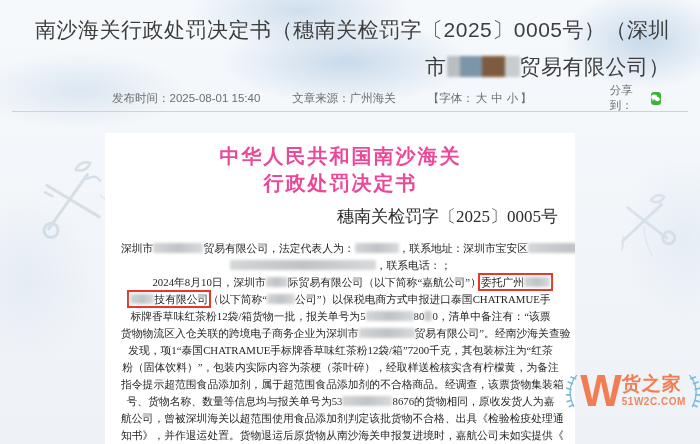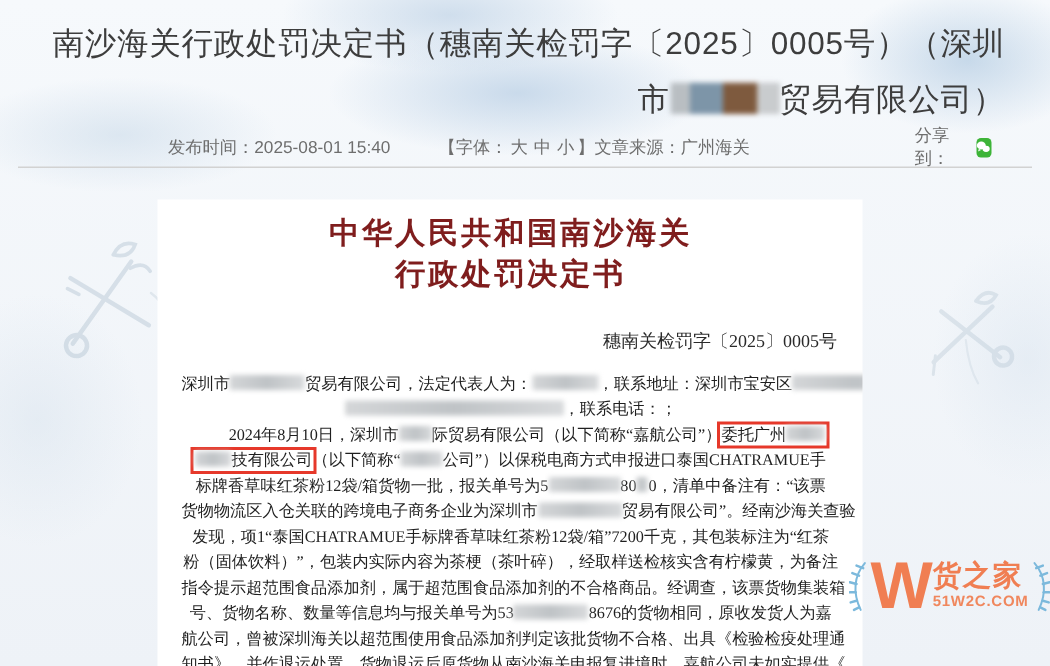--- a/index.html
+++ b/index.html
@@ -44,25 +44,25 @@
   .emblem-left{ left:24px; top:158px; transform:rotate(-18deg); }
   .emblem-right{ left:608px; top:192px; transform:rotate(-12deg); opacity:.30; }
 
   
   .paper{
     position:absolute; left:105px; top:133px; width:470px; height:311px;
     background:#ffffff; padding:10px 15px 0 16px; overflow:hidden;
   }
   .doc-org, .doc-title{
     text-align:center; font-family:"Liberation Serif", serif; font-weight:bold;
-    font-size:20px; line-height:27px; color:#7f1d1d; letter-spacing:2px;
+    font-size:20px; line-height:27px; color:#ec4899; letter-spacing:2px;
   }
   .doc-number{
-    text-align:right; font-family:"Liberation Serif", serif; font-size:12px;
-    color:#2a2a2a; margin-top:22px; padding-right:2px;
+    text-align:right; font-family:"Liberation Serif", serif; font-size:17px;
+    color:#2a2a2a; margin-top:8px; padding-right:2px;
   }
   .doc-body{
     margin-top:12px; font-family:"Liberation Serif", serif; font-size:10.8px;
     line-height:17px; color:#1f1f1f; letter-spacing:0;
   }
   .doc-line{ white-space:nowrap;text-align:center; }
   .redact{
     display:inline-block; height:10px; vertical-align:-1px;
     background:linear-gradient(90deg,#d4d6d8,#bfc3c6,#d8dadc);
     filter:blur(1.8px); border-radius:1px;
@@ -104,24 +104,24 @@
   <span>南沙海关行政处罚决定书（穗南关检罚字〔2025〕0005号）（深圳市</span><span class="title-redact">
       <i style="background: rgb(185, 190, 194); width: 13px;"></i>
       <i style="background: rgb(125, 149, 168); width: 22px;"></i>
       <i style="background: rgb(126, 90, 62); width: 23px;"></i>
       <i style="background: rgb(201, 204, 206); width: 15px;"></i>
     </span><span>贸易有限公司）</span>
 </div>
 
 <div class="meta-row">
   <span class="meta-item">发布时间：2025-08-01 15:40</span>
+  <span class="meta-item">文章来源：广州海关</span>
   <span class="meta-item font-switch">
     <span>【字体：</span><span class="font-size-link">大</span><span class="font-size-link">中</span><span class="font-size-link">小</span><span>】</span>
   </span>
-  <span class="meta-item">文章来源：广州海关</span>
   <span class="share-group">
     <span>分享到：</span>
     <span class="share-icon">
       <svg width="9" height="8" viewBox="0 0 9 8" fill="#ffffff">
         <ellipse cx="3.2" cy="3" rx="3" ry="2.6"></ellipse>
         <ellipse cx="6.4" cy="5.2" rx="2.4" ry="2.1"></ellipse>
         <path d="M1.6 5.2 L1 7 L3 6z"></path>
       </svg>
     </span>
   </span>

